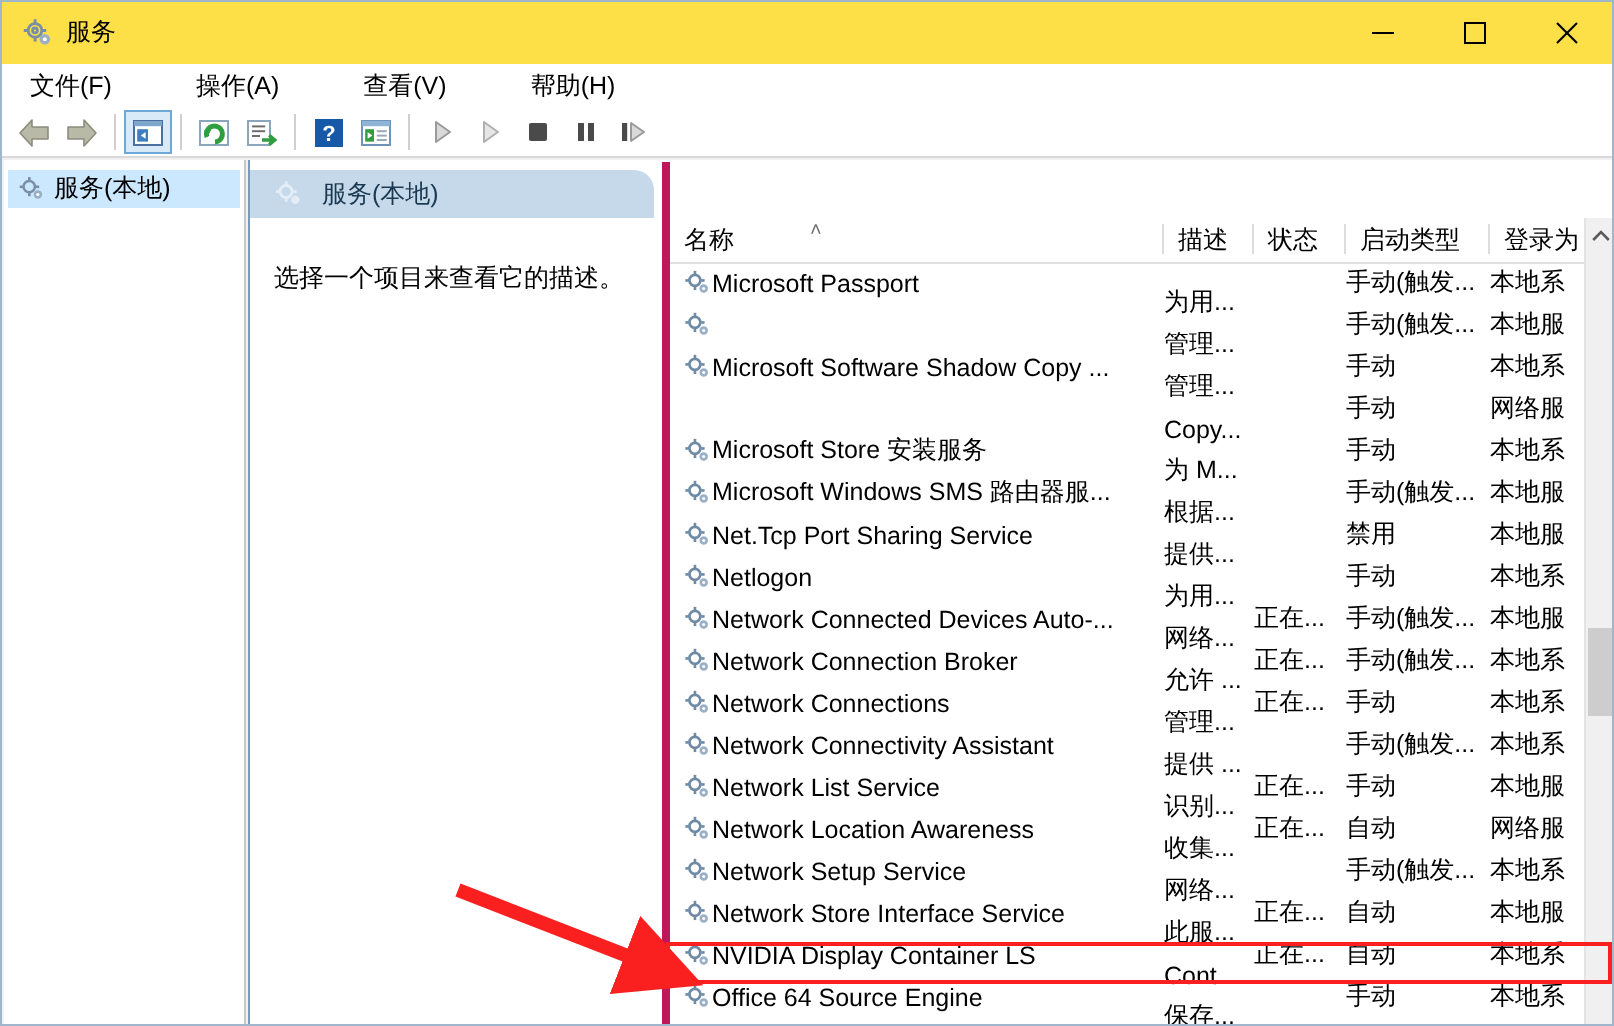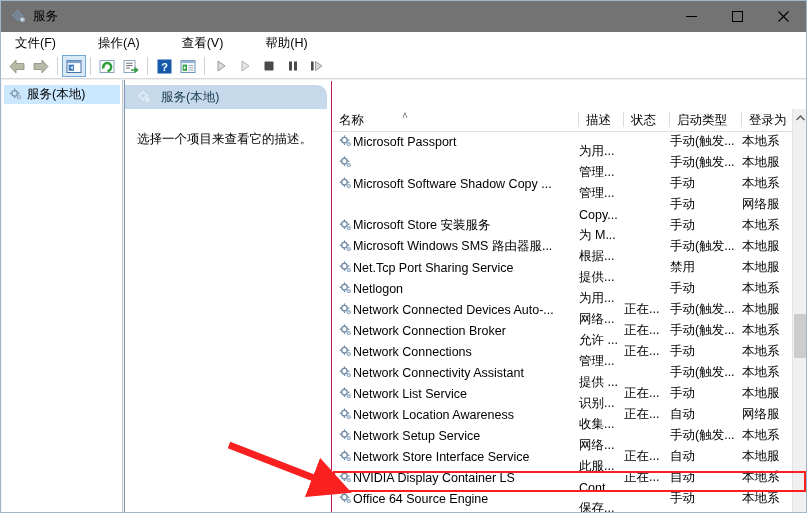--- a/index.html
+++ b/index.html
@@ -7,21 +7,21 @@
     width:807px;height:513px;overflow:hidden;
     background:#ffffff;
     font-family:"Liberation Sans","DejaVu Sans",sans-serif;
     font-size:12px;color:#000;
     -webkit-font-smoothing:antialiased;
   }
   .window{position:relative;width:807px;height:513px;background:#f0f0f0;
           border:1px solid #9fb6cd;box-sizing:border-box;overflow:hidden;}
 
   
-  .titlebar{position:absolute;left:0;top:0;width:805px;height:31px;background:#737373;}
+  .titlebar{position:absolute;left:0;top:0;width:805px;height:31px;background:#fde047;}
   .title-icon{position:absolute;left:9px;top:7px;width:17px;height:17px;}
   .title-text{position:absolute;left:32px;top:7px;font-size:12.5px;color:#000;line-height:17px;}
   .wbtns{position:absolute;right:0;top:0;height:31px;display:flex;}
   .wbtn{width:46px;height:31px;display:flex;align-items:center;justify-content:center;
         font-size:12px;color:#000;cursor:default;}
   .wbtn svg{display:block;}
 
   
   .menubar{position:absolute;left:0;top:31px;width:805px;height:22px;background:#ffffff;
            display:flex;align-items:center;padding-left:5px;box-sizing:border-box;gap:24px;}
@@ -47,21 +47,21 @@
 
   
   .detail-head{position:absolute;left:124px;top:84px;width:202px;height:24px;
                background:#c5d9ea;border-top-right-radius:10px;}
   .detail-head .dh-icon{position:absolute;left:11px;top:4px;width:16px;height:16px;opacity:.55;}
   .detail-head .dh-text{position:absolute;left:36px;top:4px;font-size:12.5px;color:#1b3a52;line-height:16px;}
   .detail-desc{position:absolute;left:136px;top:130px;width:190px;font-size:12.5px;color:#000;}
 
   
   .listview{position:absolute;left:330px;top:80px;width:476px;height:432px;background:#fff;
-            border-left:1px solid #be185d;box-sizing:border-box;overflow:hidden;}
+            border-left:4px solid #be185d;box-sizing:border-box;overflow:hidden;}
   .lv-header{position:absolute;left:0;top:28px;width:476px;height:22px;background:#fff;
              border-bottom:1px solid #e0e0e0;}
   .col{position:absolute;top:0;height:22px;font-size:12.5px;color:#000;line-height:22px;
        padding-left:7px;box-sizing:border-box;cursor:default;white-space:nowrap;overflow:hidden;}
   .col .divider{position:absolute;right:0;top:3px;width:1px;height:15px;background:#dcdcdc;}
   .sortcaret{position:absolute;left:70px;top:2px;font-size:10px;color:#6d6d6d;line-height:10px;}
 
   .rows{position:absolute;left:0;top:50px;width:462px;height:382px;overflow:hidden;}
   .row{position:relative;height:21px;display:flex;align-items:center;font-size:12.5px;white-space:nowrap;}
   .c-name{position:absolute;left:6px;display:flex;align-items:center;width:240px;overflow:hidden;}

